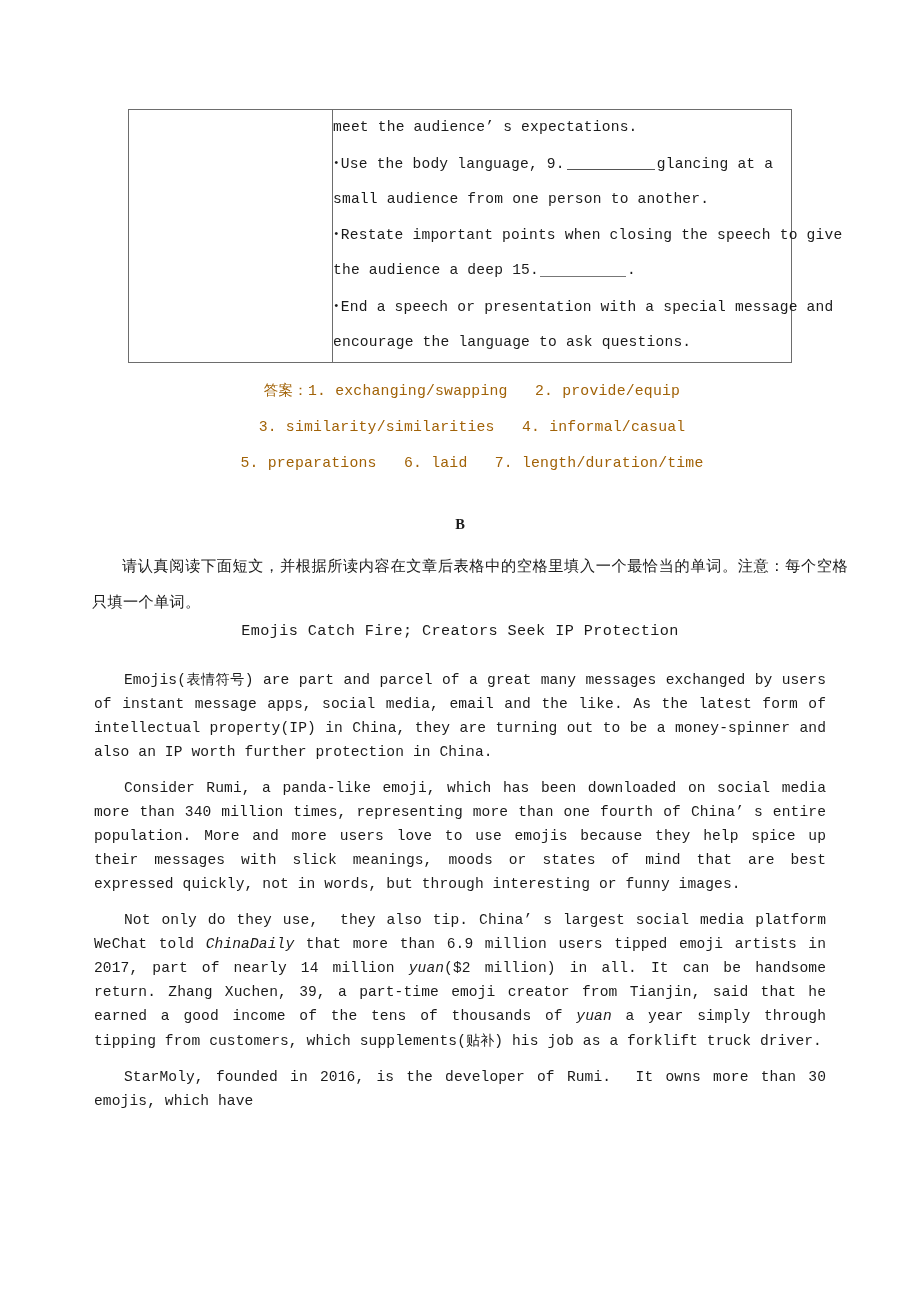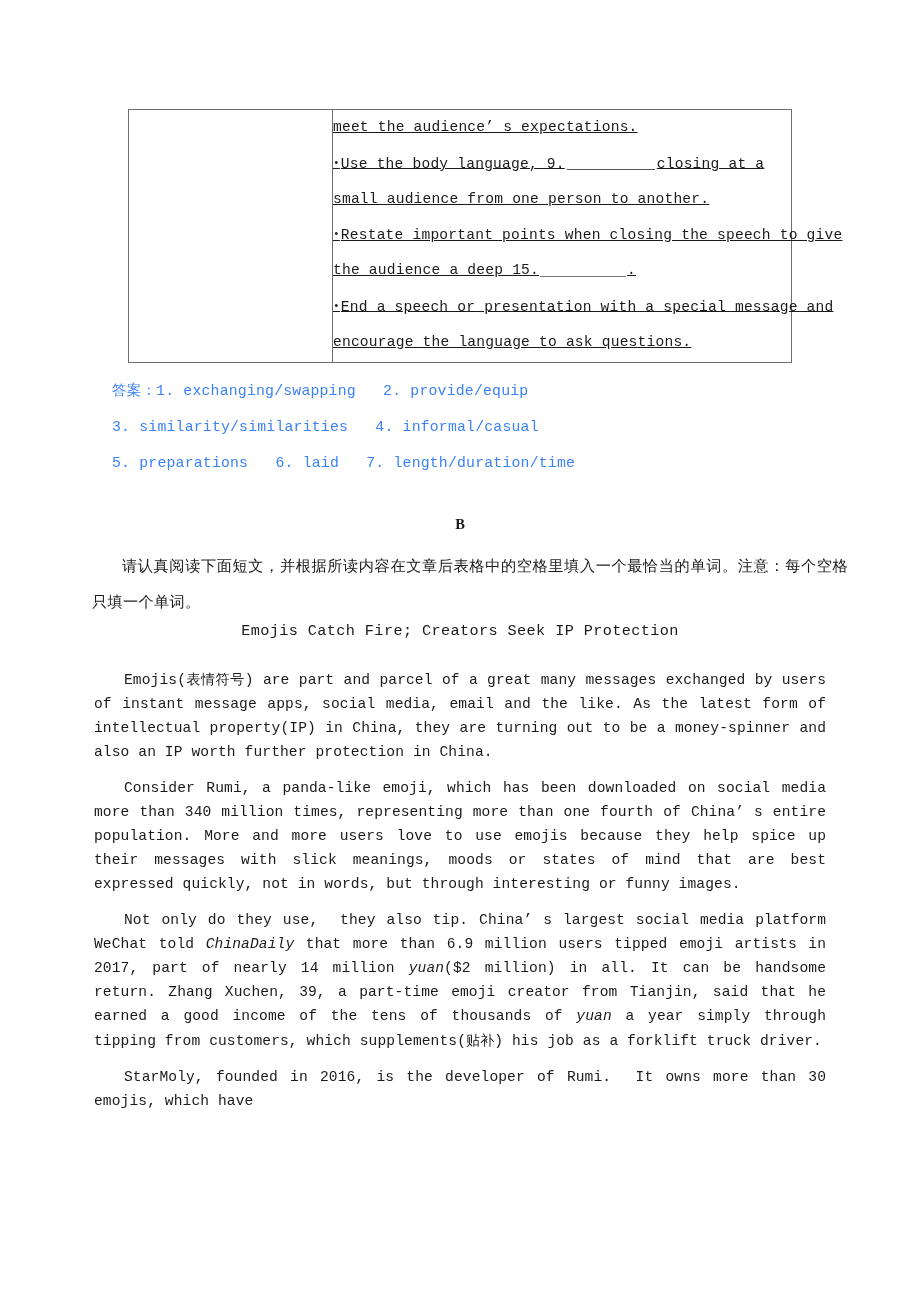--- a/index.html
+++ b/index.html
@@ -40,21 +40,20 @@
     vertical-align: top;
     padding: 0;
   }
   td.left-cell {
     width: 203px;
     height: 252px;
   }
   td.right-cell {
     width: 458px;
     padding: 12px 10px 10px 6px;
-    text-decoration: underline;
   }
   .cell-line {
     font-size: 14.6px;
     line-height: 35.5px;
     white-space: nowrap;
     letter-spacing: 0.2px;
   }
   .bullet {
     font-size: 11px;
     vertical-align: 1.5px;
@@ -74,21 +73,22 @@
     vertical-align: -3px;
     margin: 0 1px;
   }
 
   
   .answers {
     position: absolute;
     left: 112px;
     top: 372px;
     width: 720px;
-    color: #3b82f6;
+    color: #a16207;
+    text-align: center;
   }
   .ans-line {
     font-size: 14.8px;
     line-height: 36px;
     white-space: nowrap;
     letter-spacing: 0.2px;
   }
   .ans-line .cn {
     font-family: "DejaVu Sans", "Liberation Sans", sans-serif;
     font-size: 14.5px;
@@ -163,21 +163,21 @@
 
   <div class="table-wrap">
     <table class="cont-table">
       <tbody>
           <tr>
         <td class="left-cell"></td>
         <td class="right-cell">
 
           <div class="cell-line">meet the audience’ s expectations.</div>
 
-          <div class="cell-line"><span class="bullet">•</span><span>Use the body language, 9.</span><span class="blank-s"></span><span>closing at a</span></div>
+          <div class="cell-line"><span class="bullet">•</span><span>Use the body language, 9.</span><span class="blank-s"></span><span>glancing at a</span></div>
 
           <div class="cell-line">small audience from one person to another.</div>
 
           <div class="cell-line"><span class="bullet">•</span><span>Restate important points when closing the speech to give</span></div>
 
           <div class="cell-line"><span>the audience a deep 15.</span><span class="blank-t"></span><span>.</span></div>
 
           <div class="cell-line"><span class="bullet">•</span><span>End a speech or presentation with a special message and</span></div>
 
           <div class="cell-line">encourage the language to ask questions.</div>

